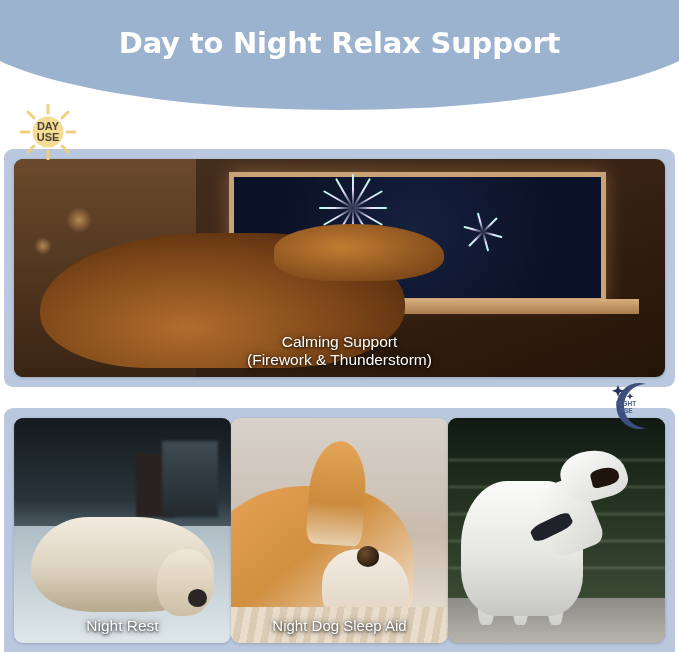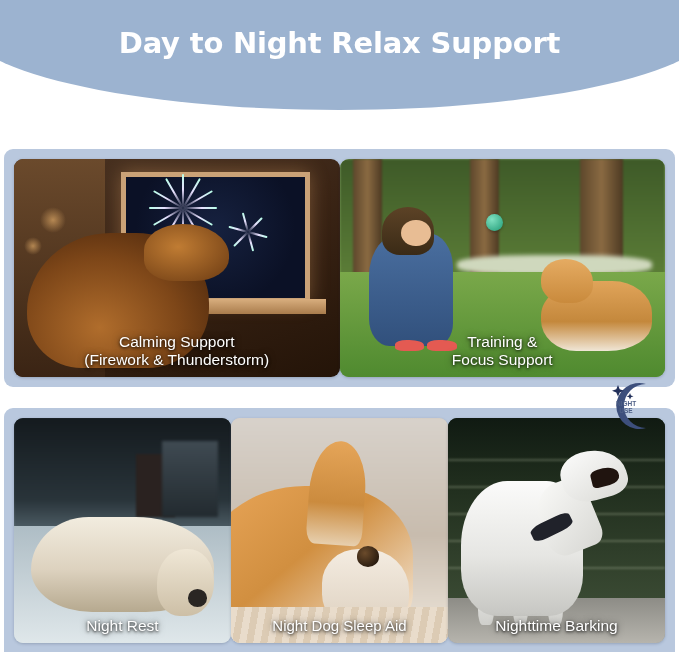--- a/index.html
+++ b/index.html
@@ -283,42 +283,20 @@
             <div class="bokeh" style="left:3%;top:36%;width:18px;height:18px"></div>
             <div class="bokeh" style="left:12%;top:46%;width:14px;height:14px"></div>
             <div class="dog"></div>
             <div class="head"></div>
           </div>
         </div>
         <div class="caption">Calming Support
 (Firework &amp; Thunderstorm)</div>
       </div>
 
-      <div class="card">
-        <div class="card-media">
-          <div class="sc c2">
-            <div class="trees"></div>
-            <div class="trunk" style="left:4%"></div>
-            <div class="trunk" style="left:40%"></div>
-            <div class="trunk" style="left:74%;width:13%"></div>
-            <div class="path"></div>
-            <div class="grass"></div>
-            <div class="woman-body"></div>
-            <div class="woman-hair"></div>
-            <div class="woman-face"></div>
-            <div class="shoe" style="left:17%"></div>
-            <div class="shoe" style="left:27%"></div>
-            <div class="corgi"></div>
-            <div class="corgi-head"></div>
-            <div class="ball"></div>
-          </div>
-        </div>
-        <div class="caption">Training &amp;
-Focus Support</div>
-      </div>
 
 
     </div>
   </div>
 
   <div class="panel panel-night">
     <div class="cards">
 
       <div class="card">
         <div class="card-media">
@@ -362,26 +340,44 @@
             <div class="leg" style="left:14%"></div>
             <div class="leg" style="left:30%"></div>
             <div class="leg" style="left:46%"></div>
             <div class="dog"></div>
             <div class="neck"></div>
             <div class="head2"></div>
             <div class="mouth"></div>
             <div class="collar"></div>
           </div>
         </div>
-        <div class="caption">Nighttime Barking</div>
       </div>
 
     </div>
   </div>
 
+  <div class="badge-sun">
+    <svg width="56" height="56" viewBox="0 0 56 56" aria-hidden="true">
+      <g stroke="#f0cf7e" stroke-width="3" stroke-linecap="round">
+        <line x1="28" y1="1" x2="28" y2="9"></line>
+        <line x1="28" y1="47" x2="28" y2="55"></line>
+        <line x1="1" y1="28" x2="9" y2="28"></line>
+        <line x1="47" y1="28" x2="55" y2="28"></line>
+        <line x1="8" y1="8" x2="14" y2="14"></line>
+        <line x1="42" y1="42" x2="48" y2="48"></line>
+        <line x1="48" y1="8" x2="42" y2="14"></line>
+        <line x1="14" y1="42" x2="8" y2="48"></line>
+      </g>
+      <circle cx="28" cy="28" r="15.5" fill="#f7dc96"></circle>
+    </svg>
+    <div class="badge-label">
+      <span>DAY</span>
+      <span>USE</span>
+    </div>
+  </div>
 
   <div class="badge-moon">
     <svg width="58" height="52" viewBox="0 0 58 52" aria-hidden="true">
       <path d="M46 4 A23 23 0 1 0 46 48 A18.5 18.5 0 1 1 46 4 Z" fill="#3d4f7c"></path>
       <path d="M18 5 l1.7 4.2 4.3 1.6 -4.3 1.6 -1.7 4.2 -1.7 -4.2 -4.3 -1.6 4.3 -1.6 Z" fill="#22305a"></path>
       <path d="M30 13 l1 2.4 2.5 0.9 -2.5 0.9 -1 2.4 -1 -2.4 -2.5 -0.9 2.5 -0.9 Z" fill="#22305a"></path>
     </svg>
     <div class="badge-label">
       <span>NIGHT</span>
       <span>USE</span>

